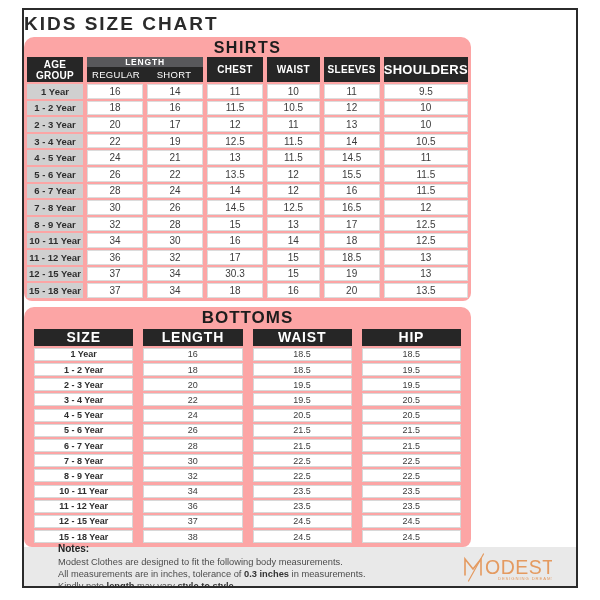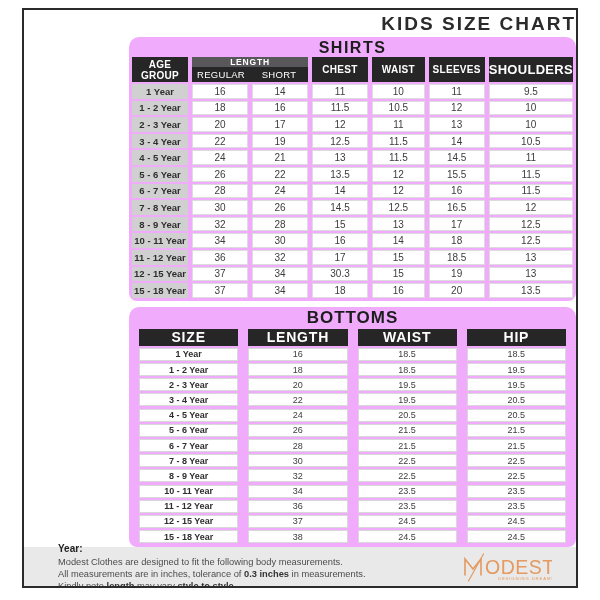--- a/index.html
+++ b/index.html
@@ -1,24 +1,24 @@
 <!DOCTYPE html>
 <html><head>
 <meta charset="utf-8">
 <style>
   html,body{margin:0;padding:0;}
   body{width:600px;height:600px;background:#fff;font-family:"Liberation Sans",sans-serif;-webkit-font-smoothing:antialiased;}
   *{box-sizing:border-box;}
   .canvas{position:relative;width:600px;height:600px;background:#fff;}
   .frame{position:absolute;left:22px;top:8px;width:556px;height:580px;border:2px solid #2b2b2b;background:#fff;
-         display:flex;flex-direction:column;align-items:flex-end;overflow:hidden;}
+         display:flex;flex-direction:column;align-items:flex-start;overflow:hidden;}
   .page-title{margin-top:3px;font-size:19px;font-weight:bold;letter-spacing:2px;color:#2b2b2b;}
 
   
-  .panel{width:447px;background:#f0abfc;border-radius:10px 10px 8px 8px;}
+  .panel{width:447px;background:#fca5a5;border-radius:10px 10px 8px 8px;}
   .shirts-panel{margin-top:2px;padding:2px 3px 3px;}
   .bottoms-panel{margin-top:6px;padding:0 10px 4px;}
   .panel-title{text-align:center;font-weight:bold;color:#1d1d1d;}
   .shirts-panel .panel-title{font-size:16px;letter-spacing:1.5px;line-height:18px;}
   .bottoms-panel .panel-title{font-size:17px;letter-spacing:1px;line-height:22px;}
 
   
   .sgrid{display:grid;grid-template-columns:1fr 1fr 1fr 1fr 0.94fr 1fr 1.14fr;
          grid-template-rows:25px;grid-auto-rows:14.6px;gap:2px 4px;}
   .hdr{background:#262626;color:#fff;font-weight:bold;font-size:10px;letter-spacing:0.3px;
@@ -255,21 +255,21 @@
 
           <div class="b-cell b-size">15 - 18 Year</div>
           <div class="b-cell">38</div>
           <div class="b-cell">24.5</div>
           <div class="b-cell">24.5</div>
         </div>
     </div>
 
     <div class="notes-strip">
       <div class="notes-text">
-        <div class="notes-heading">Year:</div>
+        <div class="notes-heading">Notes:</div>
         <div class="nline">
           <span>Modest Clothes are designed to fit the following body measurements.</span>
         </div>
         <div class="nline">
           <span>All measurements are in inches, tolerance of </span><span class="b">0.3 inches</span><span> in measurements.</span>
         </div>
         <div class="nline">
           <span>Kindly note </span><span class="b">length</span><span> may vary </span><span class="b">style to style</span><span>.</span>
         </div>
       </div>

